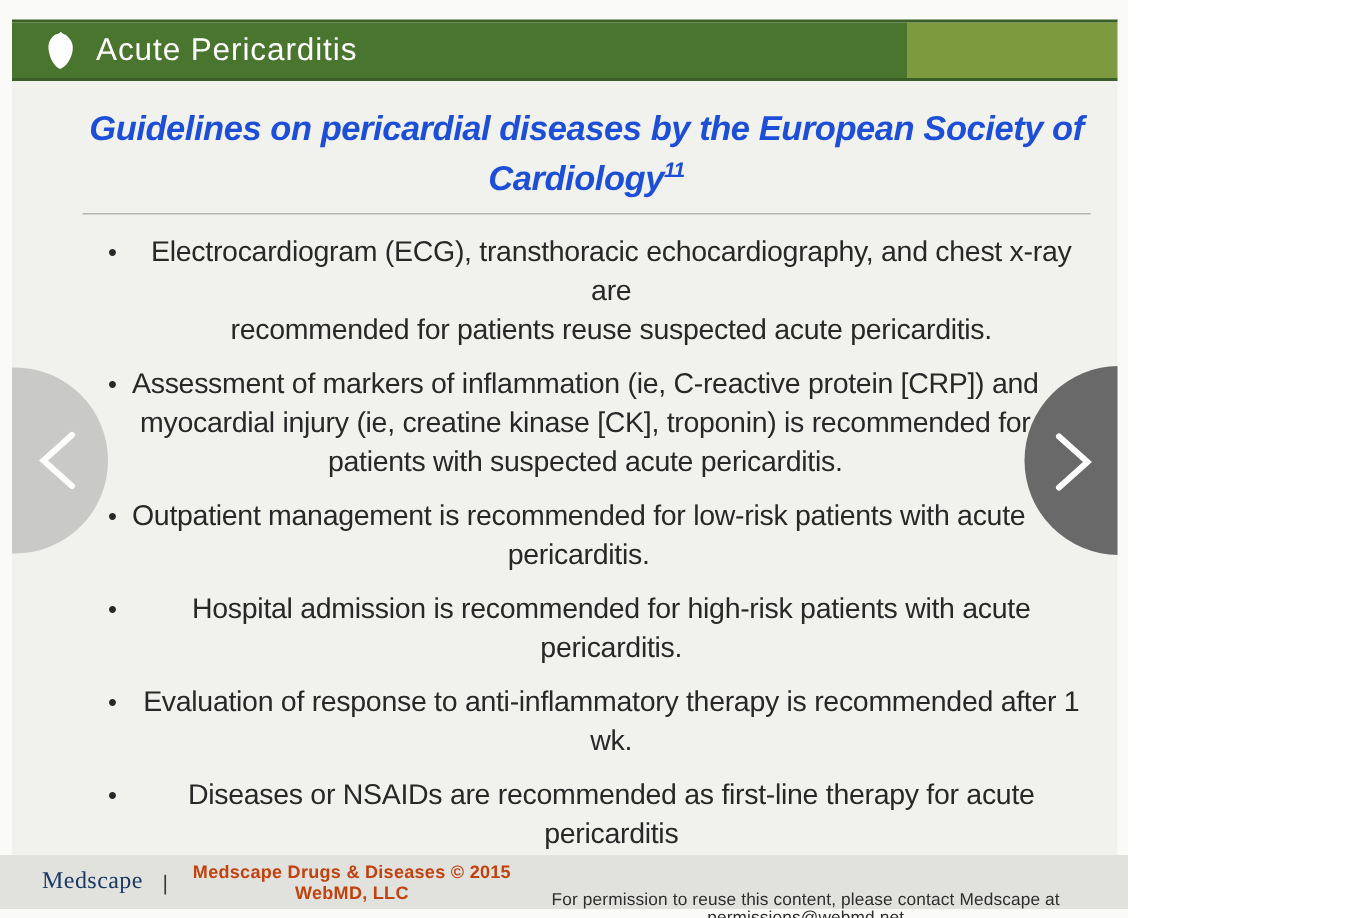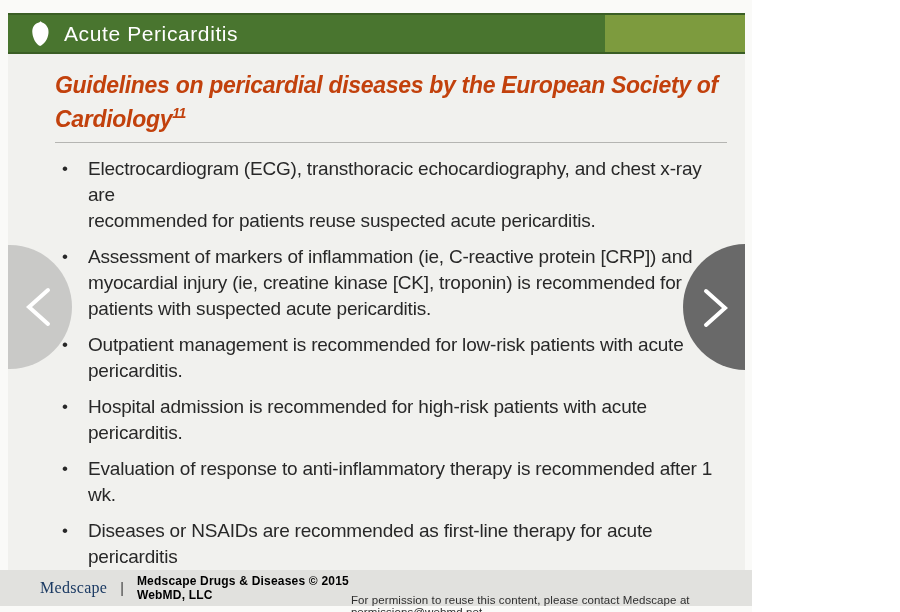--- a/index.html
+++ b/index.html
@@ -4,20 +4,21 @@
 <style>
   * { margin: 0; padding: 0; box-sizing: border-box; }
   html, body { width: 900px; height: 612px; }
   body { font-family: "Liberation Sans", sans-serif; }
 
   .page {
     position: relative;
     width: 752px; height: 612px;
     background: #fafaf8;
     overflow: hidden;
+    text-align: center;
   }
 
   
   .header-bar {
     position: absolute;
     left: 8px; right: 7px; top: 13px; height: 41px;
     background: linear-gradient(to right, #49752f 0%, #49752f 81%, #7d9b3e 81%, #7d9b3e 100%);
     border-top: 2px solid #3a5e25;
     border-bottom: 2px solid #3a5e25;
     display: flex;
@@ -44,21 +45,21 @@
     overflow: hidden;
   }
   .slide-inner {
     padding: 17px 18px 0 47px;
   }
   .slide-title {
     font-size: 23px;
     line-height: 28px;
     font-weight: bold;
     font-style: italic;
-    color: #c2410c;
+    color: #1d4ed8;
     letter-spacing: -0.3px;
   }
   .slide-title sup { font-size: 14px; }
   .divider {
     border: none;
     border-top: 1px solid #b5b5b2;
     margin-top: 9px;
   }
   .bullet-list {
     list-style: none;
@@ -107,37 +108,37 @@
   .footer {
     position: absolute;
     left: 0; right: 0; bottom: 6px; height: 36px;
     background: #e1e1de;
     display: flex;
     align-items: center;
   }
   .footer-left {
     display: flex;
     align-items: center;
-    margin-left: 40px;
+    margin-left: 28px;
   }
   .medscape-logo {
     font-family: "Liberation Serif", serif;
     font-size: 16px;
     color: #1b3a63;
     letter-spacing: 0.3px;
   }
   .footer-separator {
     margin: 0 13px;
     color: #3a3a3a;
     font-size: 14px;
   }
   .footer-attribution {
     font-size: 12px;
     font-weight: bold;
-    color: #000000;
+    color: #c2410c;
     letter-spacing: 0.2px;
   }
   .footer-permission {
     margin-left: auto;
     margin-right: 22px;
     font-size: 11.5px;
     font-weight: normal;
     color: #2e2e2e;
     letter-spacing: 0.1px;
     margin-top: 36px;

